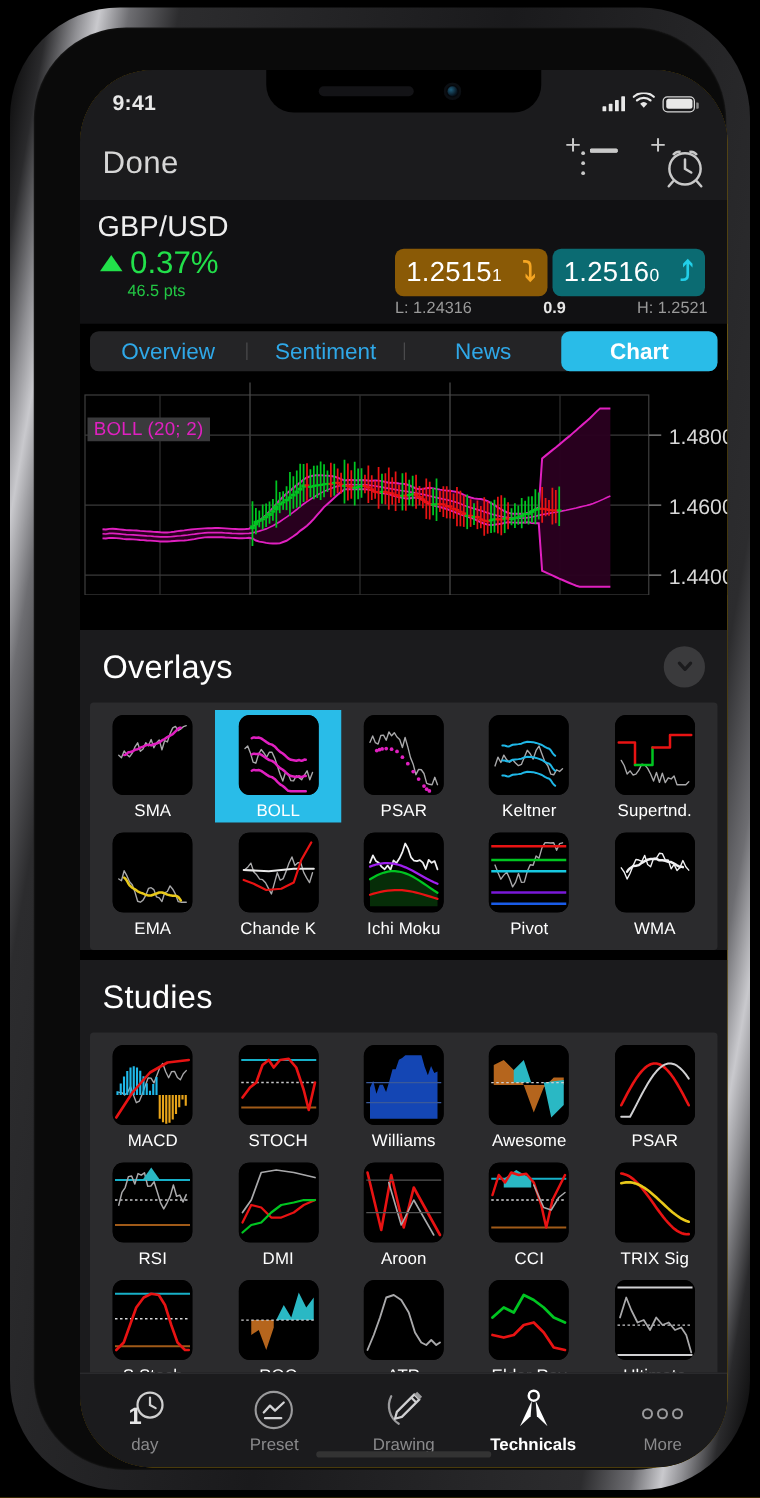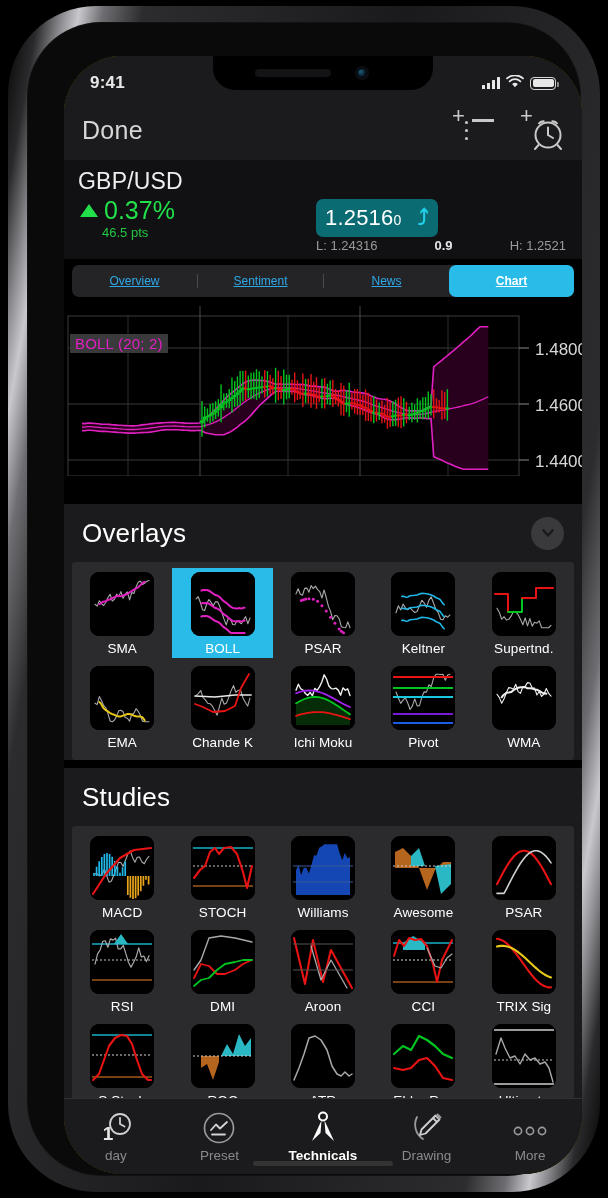--- a/index.html
+++ b/index.html
@@ -92,21 +92,21 @@
   .arrow { font-size:22px; font-weight:700; }
   .arrow.down { color:#f5a623; }
   .arrow.up { color:#22cfe8; }
   #lh-row { display:flex; justify-content:space-between; align-items:center; width:252px;
      margin-left:auto; margin-top:3px; font-size:13px; color:#9a9a9a; padding-right:2px;}
   #spread { color:#e6e6e6; font-weight:700; }
 
   
   #tabs { margin:6px 8px 7px; height:32px; background:#242426; border-radius:7px;
      display:flex; align-items:center; position:relative; flex:none;}
-  .tab { flex:1; text-align:center; font-size:12px; color:#2fa8e8; line-height:32px;text-decoration:underline; }
+  .tab { flex:1; text-align:center; font-size:18px; color:#2fa8e8; line-height:32px; }
   .tab.active { background:#29bce8; color:#fff; border-radius:7px; height:32px; font-weight:600; }
   .tab-sep { width:1px; height:14px; background:#4a4a4c; }
 
   
   #chartwrap { position:relative; background:#000; height:200px; flex:none; }
   #month-labels { position:relative; height:28px; }
   .mlab { position:absolute; top:4px; color:#cdcdcd; font-size:15px; }
 
   
   #panels { flex:1; overflow:hidden; background:#000; }
@@ -206,20 +206,24 @@
         <div id="quote-row">
           <div id="chg-wrap">
             <div id="chg">
               <span class="tri"></span>
               <span>0.37%</span>
             </div>
             <div id="pts">46.5 pts</div>
           </div>
           <div style="display:flex;flex-direction:column;">
             <div id="prices">
+              <div class="pricebox bid">
+                <span><span>1.2515</span><span class="sub">1</span></span>
+                <span class="arrow down">⤵</span>
+              </div>
               <div class="pricebox ask">
                 <span><span>1.2516</span><span class="sub">0</span></span>
                 <span class="arrow up">⤴</span>
               </div>
             </div>
             <div id="lh-row">
               <span>L: 1.24316</span>
               <span id="spread">0.9</span>
               <span>H: 1.2521</span>
             </div>
@@ -805,43 +809,43 @@
           <div class="tbicon">
             <svg width="34" height="34" viewBox="0 0 34 34">
               <circle cx="17" cy="17" r="14.5" stroke="#9a9a9c" stroke-width="1.7" fill="none"></circle>
               <path d="M9 19 L14 13.5 L18 17.5 L25 11" stroke="#d4d4d6" stroke-width="1.8" fill="none" stroke-linecap="round" stroke-linejoin="round"></path>
               <path d="M10 23.5 H23" stroke="#d4d4d6" stroke-width="1.8" stroke-linecap="round"></path>
             </svg>
           </div>
           <div class="tblabel">Preset</div>
         </div>
 
-        <div class="tbitem active">
-          <div class="tbicon">
-            <svg width="34" height="34" viewBox="0 0 34 34">
-              <circle cx="17" cy="5.5" r="4" stroke="#fff" stroke-width="2" fill="none"></circle>
-              <path d="M15.5 9.5 L6 30 L14.5 22 Z" fill="#fff"></path>
-              <path d="M18.5 9.5 L28 30 L19.5 22 Z" fill="#fff"></path>
-            </svg>
-          </div>
-          <div class="tblabel bold">Technicals</div>
-        </div>
-
         <div class="tbitem">
           <div class="tbicon">
             <svg width="34" height="34" viewBox="0 0 34 34">
               <path d="M7 6 a17 17 0 0 0 6 22" stroke="#9a9a9c" stroke-width="1.8" fill="none" stroke-linecap="round"></path>
               <path d="M25.5 4.5 l4 4 -14 14 -5.5 1.5 1.5 -5.5 Z" stroke="#d0d0d2" stroke-width="1.8" fill="none" stroke-linejoin="round"></path>
               <path d="M23 7 l4 4" stroke="#d0d0d2" stroke-width="1.8"></path>
               <path d="M25.5 4.5 l4 4 2.2-2.2 -4-4 Z" fill="#9a9a9c"></path>
             </svg>
           </div>
           <div class="tblabel">Drawing</div>
         </div>
 
+        <div class="tbitem active">
+          <div class="tbicon">
+            <svg width="34" height="34" viewBox="0 0 34 34">
+              <circle cx="17" cy="5.5" r="4" stroke="#fff" stroke-width="2" fill="none"></circle>
+              <path d="M15.5 9.5 L6 30 L14.5 22 Z" fill="#fff"></path>
+              <path d="M18.5 9.5 L28 30 L19.5 22 Z" fill="#fff"></path>
+            </svg>
+          </div>
+          <div class="tblabel bold">Technicals</div>
+        </div>
+
         <div class="tbitem">
           <div class="tbicon">
             <svg width="44" height="34" viewBox="0 0 44 34">
               <circle cx="10" cy="20" r="3.6" stroke="#9a9a9c" stroke-width="1.6" fill="none"></circle>
               <circle cx="22" cy="20" r="3.6" stroke="#9a9a9c" stroke-width="1.6" fill="none"></circle>
               <circle cx="34" cy="20" r="3.6" stroke="#9a9a9c" stroke-width="1.6" fill="none"></circle>
             </svg>
           </div>
           <div class="tblabel">More</div>
         </div>

